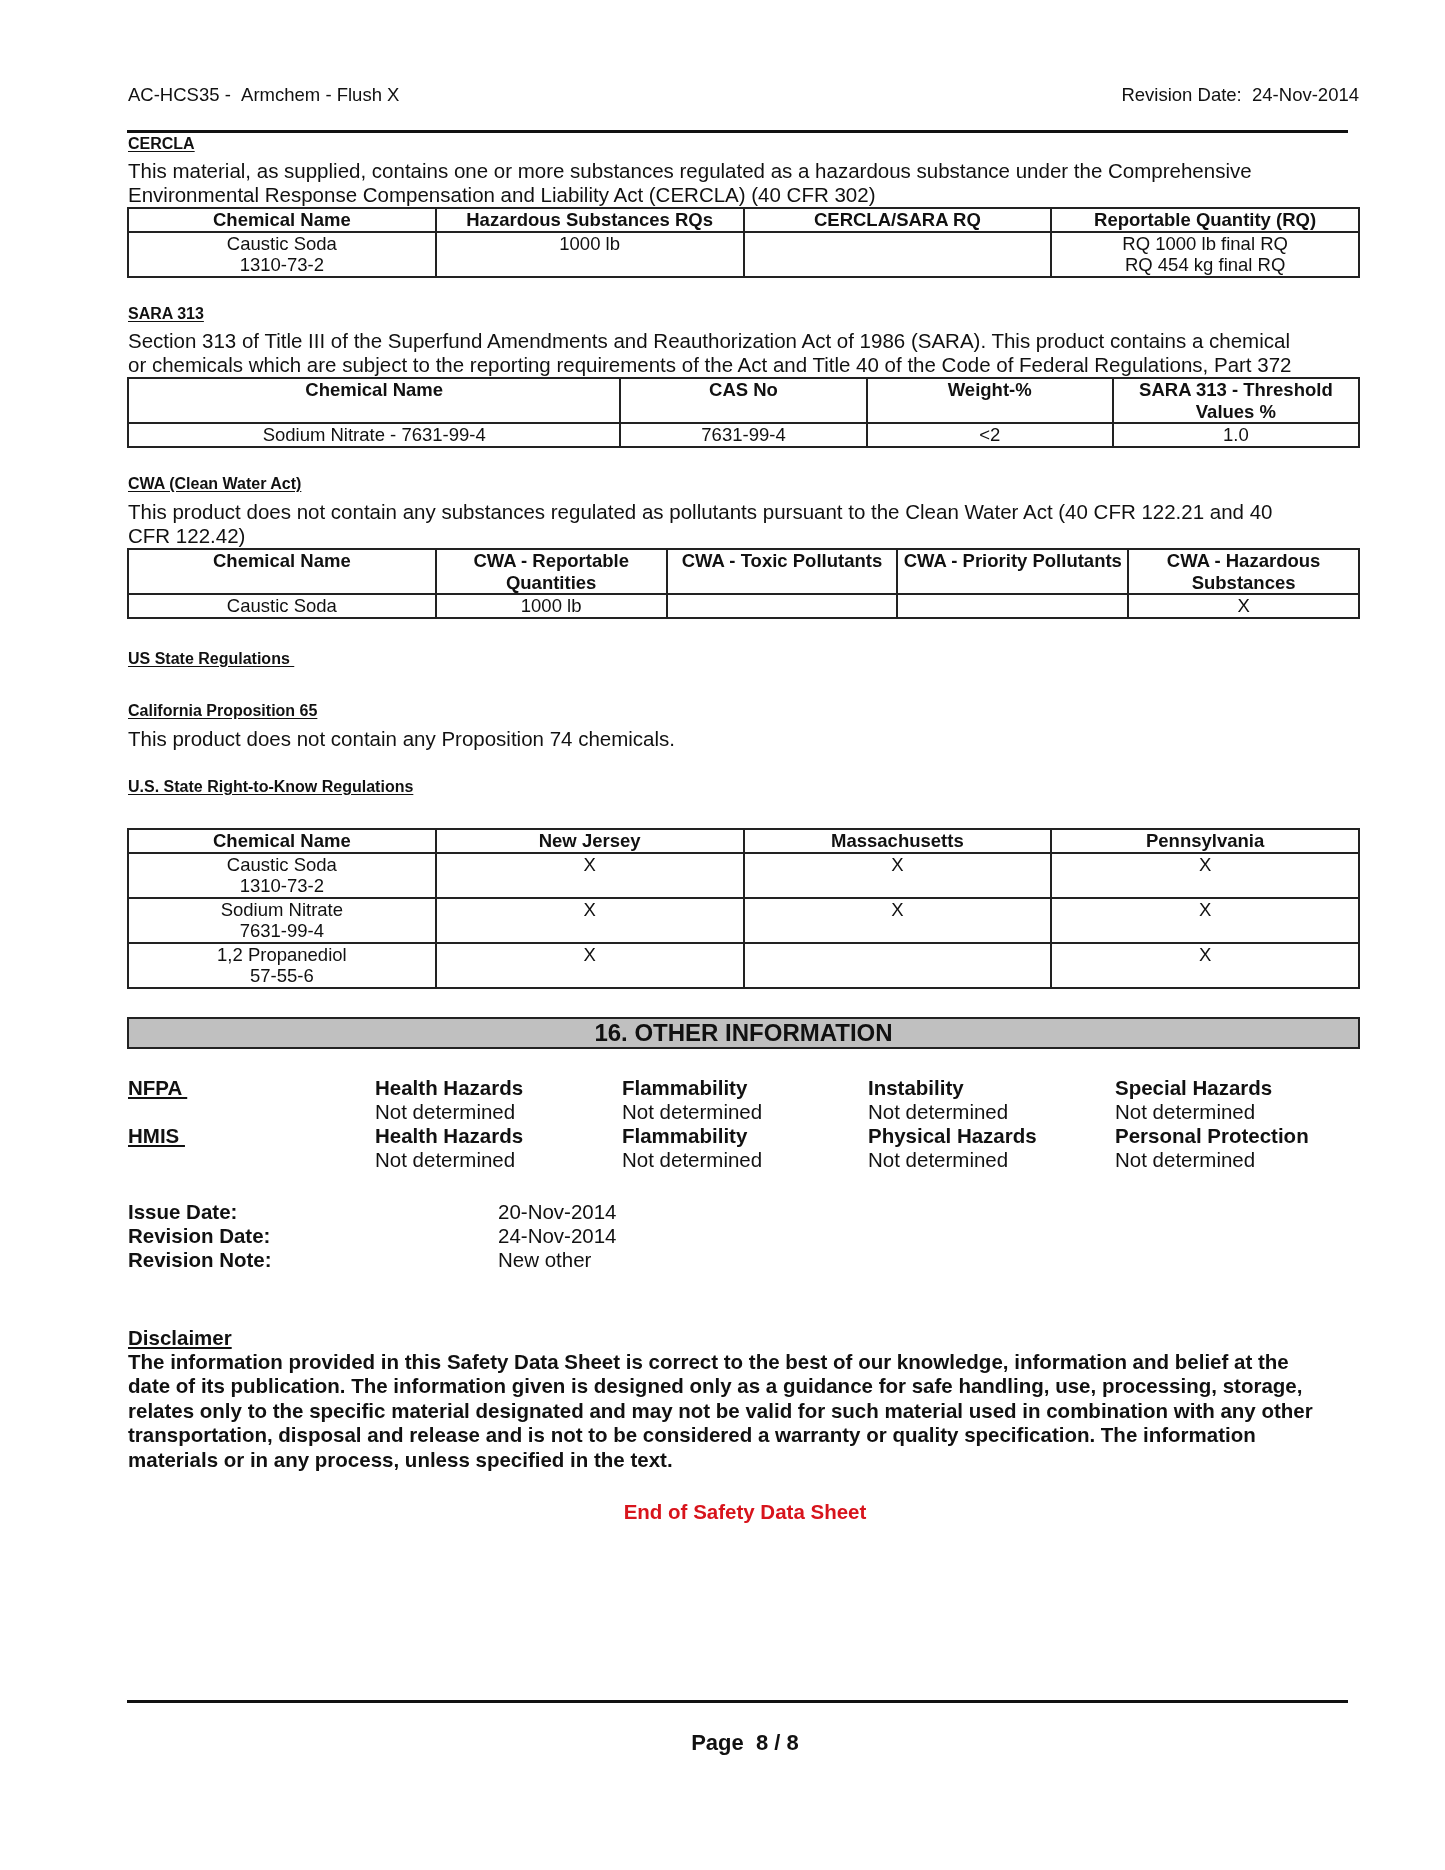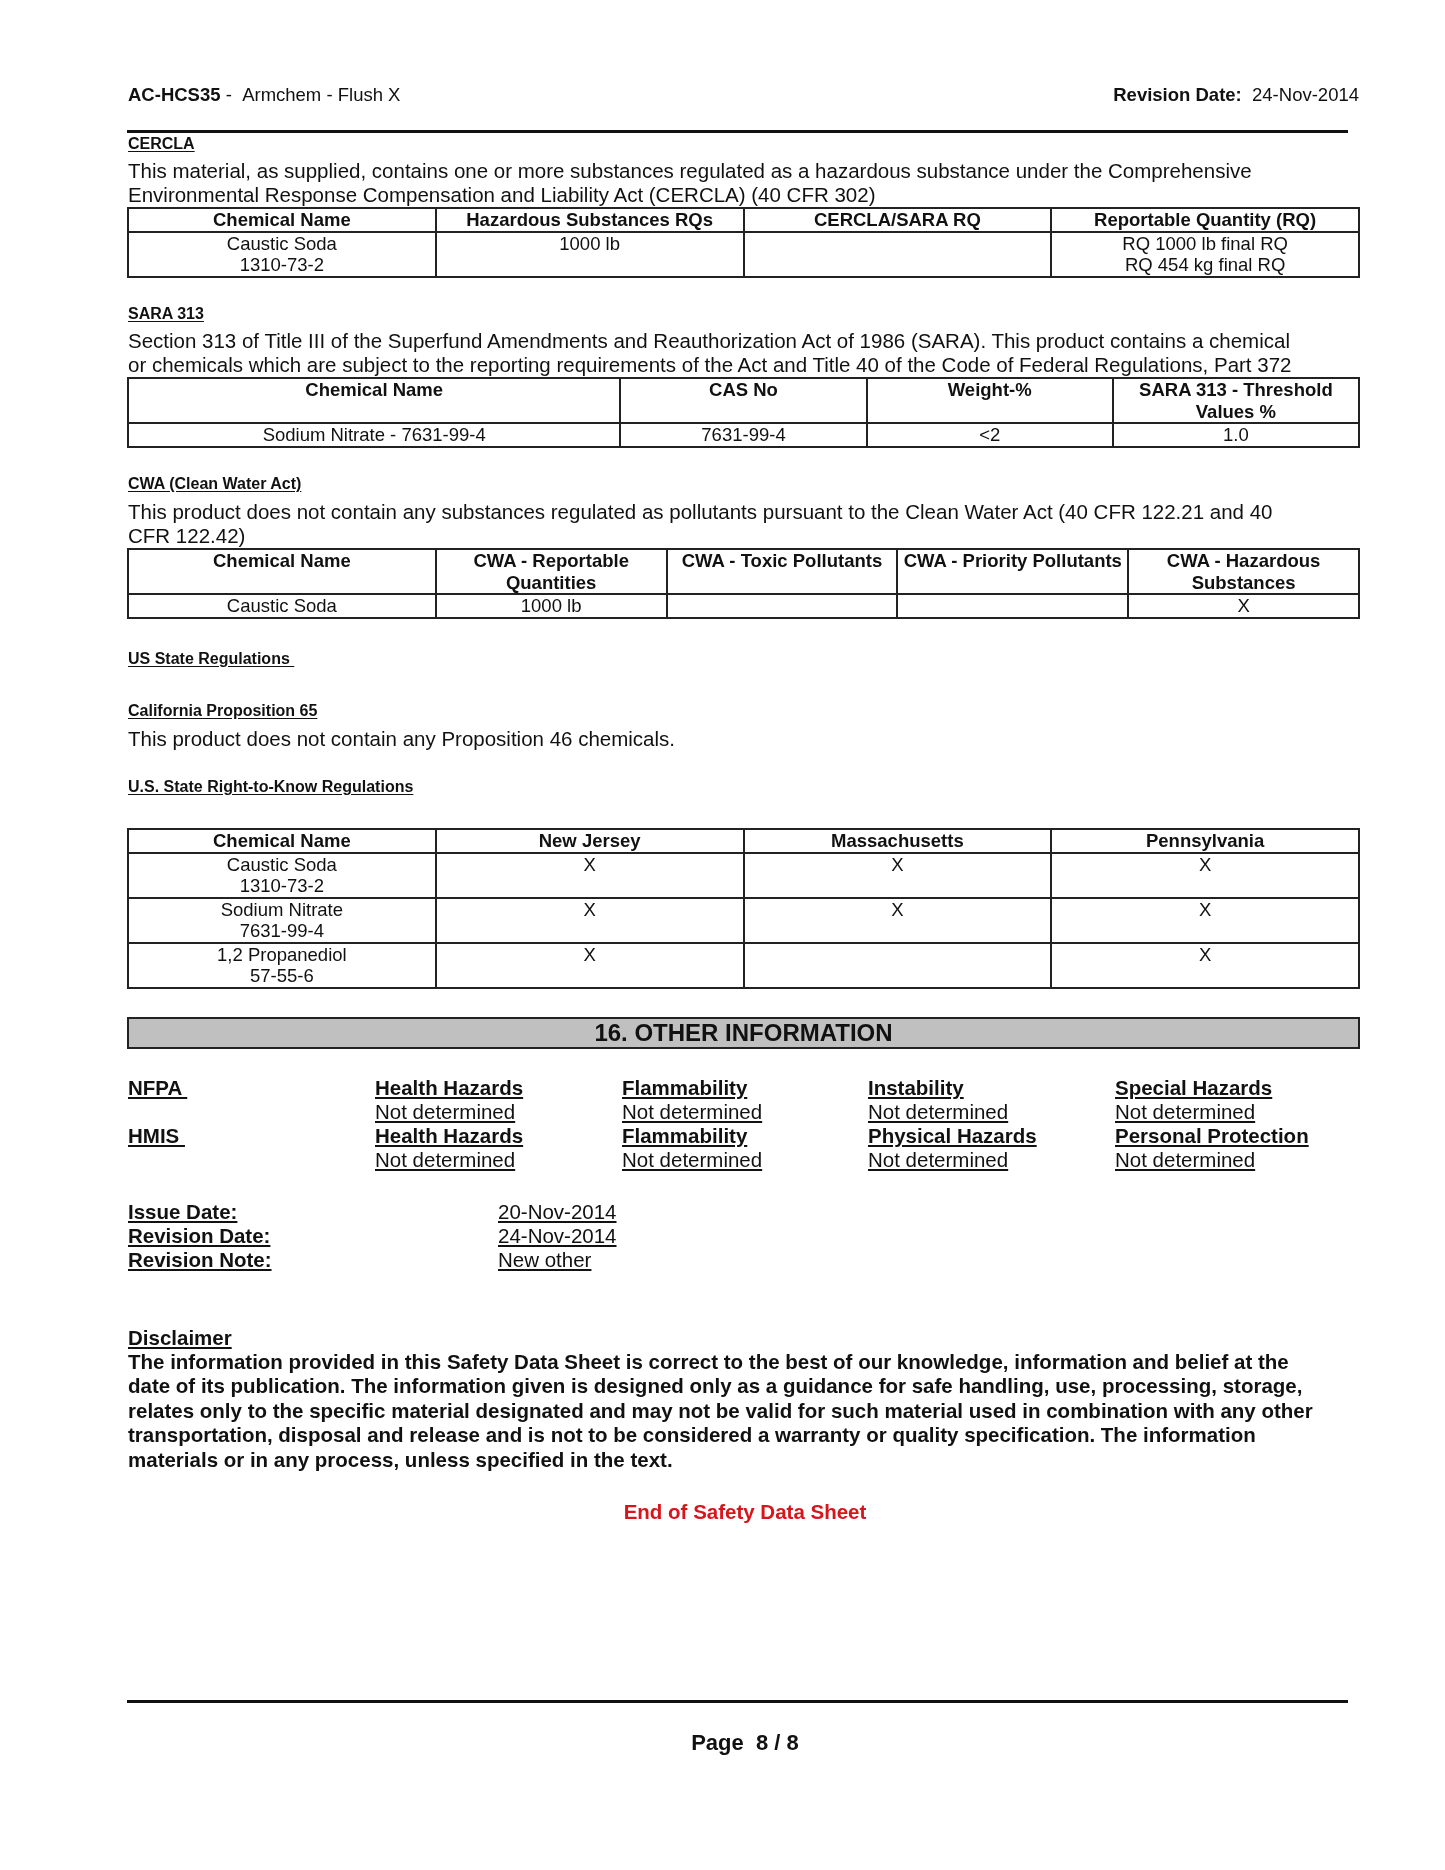--- a/index.html
+++ b/index.html
@@ -1,28 +1,28 @@
 <!DOCTYPE html>
 <html><head>
 <meta charset="utf-8">
 <style>
   html, body { margin:0; padding:0; background:#ffffff; }
   body { width:1445px; height:1870px; position:relative; overflow:hidden;
          font-family:"Liberation Sans", sans-serif; color:#111; }
   .abs { position:absolute; }
   .hdr { top:84px; font-size:18.5px; white-space:nowrap; }
-  .hdr b { font-weight:bold; }
+  .hdr b { font-weight:normal; }
   .rule { position:absolute; left:127px; width:1221px; height:3px; background:#111; }
   .sec-h { position:absolute; left:128px; font-size:16px; font-weight:bold; text-decoration:underline; text-underline-offset:2px; white-space:nowrap; }
   .body-t { position:absolute; left:128px; font-size:20.5px; line-height:24px; white-space:nowrap; }
   table.grid { position:absolute; left:127px; width:1233px; border-collapse:collapse; font-size:18.5px; table-layout:fixed; }
   table.grid th, table.grid td { border:2px solid #222; text-align:center; vertical-align:top; padding:0 3px; line-height:21.5px; font-weight:normal; }
   table.grid th { font-weight:bold;margin-left:9px; }
   .secbar { position:absolute; left:127px; top:1017px; width:1229px; height:28px; background:#c0c0c0; border:2px solid #222; text-align:center; font-size:24px; font-weight:bold; line-height:28px; }
-  .grid5 { position:absolute; left:128px; font-size:20.5px; white-space:nowrap;text-decoration:underline; }
+  .grid5 { position:absolute; left:128px; font-size:20.5px; white-space:nowrap; }
   .lbl-b { font-weight:bold; }
   .disc { position:absolute; left:128px; top:1338px; width:1240px; font-size:20.5px; font-weight:bold; line-height:24.4px; }
   .end { position:absolute; left:0; width:1490px; top:1500px; text-align:center; font-size:20.5px; font-weight:bold; color:#d8141c; }
   .page { position:absolute; left:0; width:1490px; top:1730px; text-align:center; font-size:22px; font-weight:bold; }
 </style>
 </head>
 <body>
 
 <div class="abs hdr" style="left:128px;">
   <b>AC-HCS35</b><span style="white-space:pre"> - </span>&nbsp;<span>Armchem - Flush X</span>
@@ -114,21 +114,21 @@
     <td>1000 lb</td>
     <td></td>
     <td></td>
     <td>X</td>
   </tr>
 </tbody>
   </table>
 
 <div class="sec-h" style="top:650px; white-space:pre;">US State Regulations </div>
 <div class="sec-h" style="top:702px;">California Proposition 65</div>
-<div class="body-t" style="top:727px;">This product does not contain any Proposition 46 chemicals.</div>
+<div class="body-t" style="top:727px;">This product does not contain any Proposition 74 chemicals.</div>
 <div class="sec-h" style="top:778px;">U.S. State Right-to-Know Regulations</div>
 
 <table class="grid" style="top:828px;">
   <colgroup>
       <col style="width:25%">
       <col style="width:25%">
       <col style="width:25%">
       <col style="width:25%">
     </colgroup>
   <tbody>

